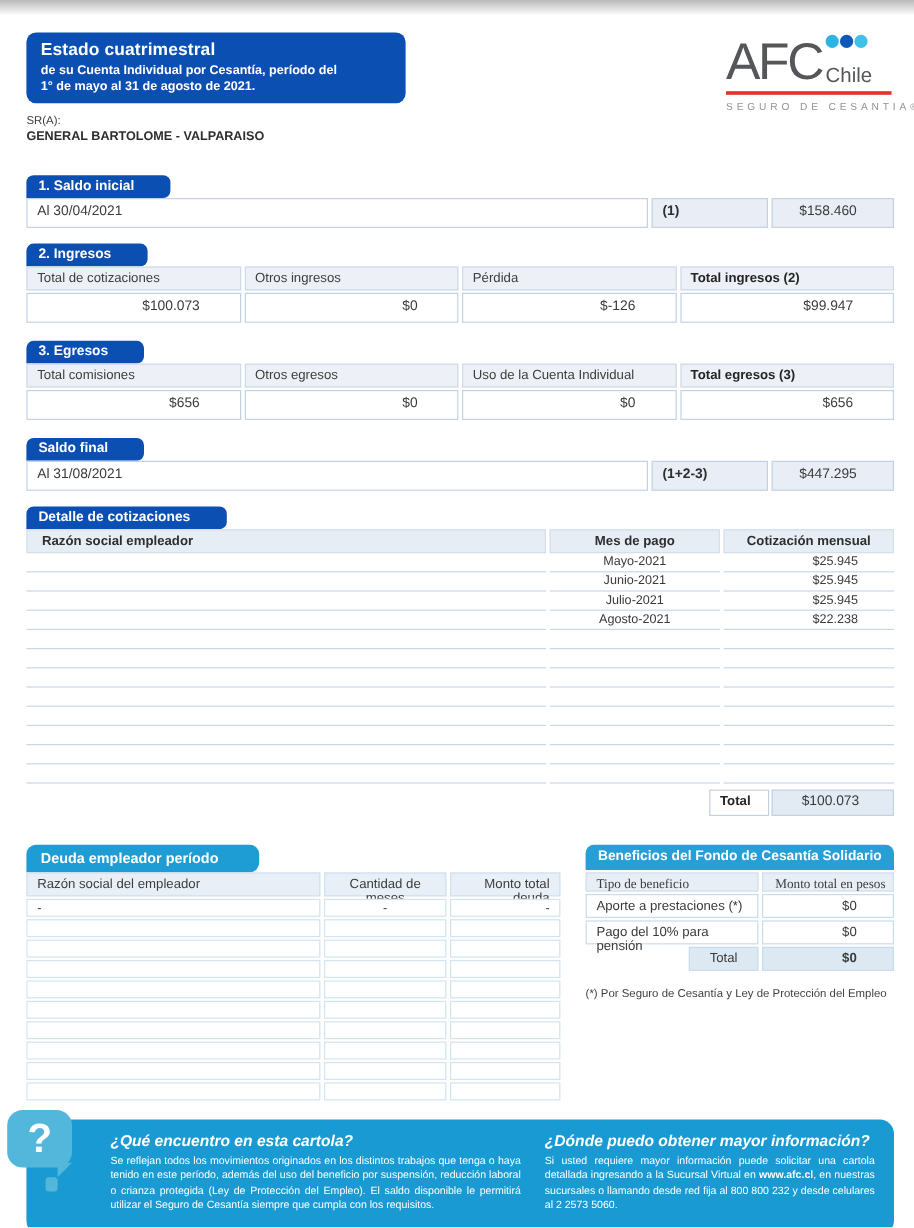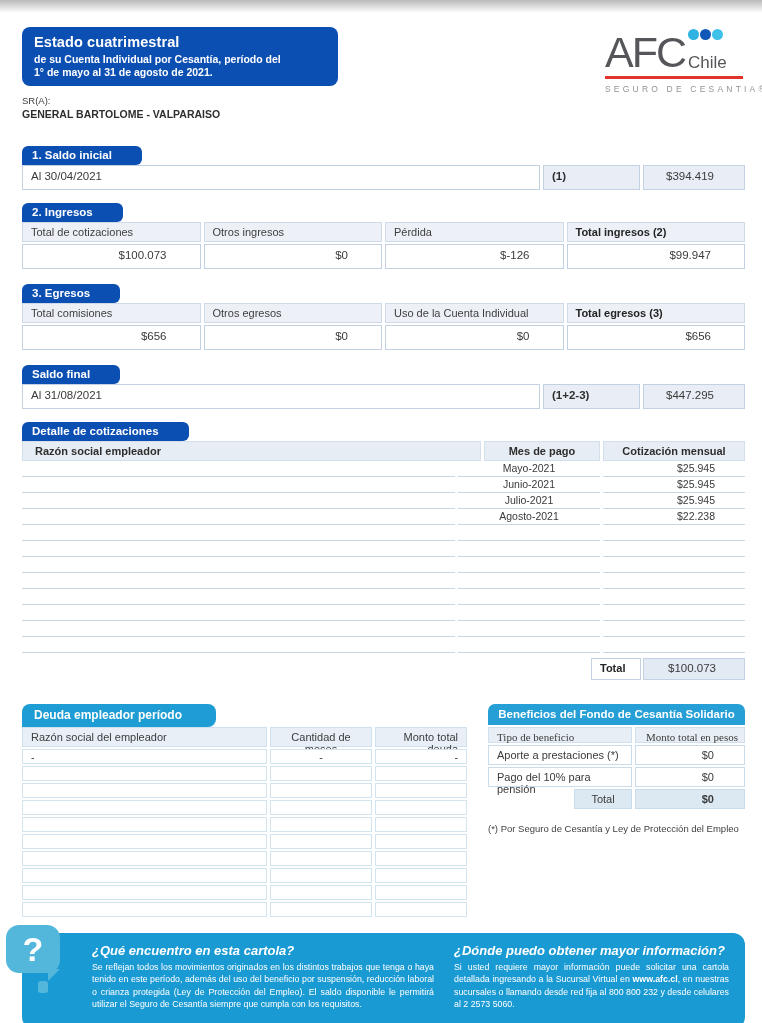--- a/index.html
+++ b/index.html
@@ -52,21 +52,21 @@
   
   .t4head, .t4row { display:flex; gap:3px; }
   .t4head { margin-bottom:2px; }
   .th4 { flex:1; background:#edf1f7; border:1px solid #cedae7; font-size:11px; color:#3d3d3d; padding:3px 8px; height:20px; }
   .th4.b { font-weight:bold; color:#242424; }
   .td4 { flex:1; background:#fff; border:1px solid #c2d2e2; font-size:11.5px; text-align:right; padding:4px 33px 4px 8px; height:25px; }
 
   
   .det-head { display:flex; gap:3px; }
   .det-h { background:#e7edf5; border:1px solid #d3dfeb; font-weight:bold; color:#2e2e2e; font-size:11px; padding:3px 12px; height:20px; }
-  .det-h.c1 { flex:1; } .det-h.c2 { width:116px; text-align:center; } .det-h.c3 { width:142px; text-align:center; }
+  .det-h.c1 { flex:1; } .det-h.c2 { width:142px; text-align:center; } .det-h.c3 { width:142px; text-align:center; }
   .det-row { display:flex; gap:3px; height:16px; }
   .det-c { border-bottom:1px solid #c9d7e6; font-size:10.5px; padding:1px 8px 0 8px; }
   .det-c.c1 { flex:1; } .det-c.c2 { width:142px; text-align:center; } .det-c.c3 { width:142px; text-align:right; padding-right:30px; }
   .det-total { display:flex; gap:2px; justify-content:flex-end; margin-top:5px; }
   .det-total .tl { width:50px; border:1px solid #c2d2e2; background:#fff; font-weight:bold; font-size:11px; color:#242424; padding:3px 8px; height:22px; }
   .det-total .ta { width:102px; border:1px solid #c2d2e2; background:#e2eaf4; font-size:11.5px; text-align:right; padding:3px 28px 3px 8px; height:22px; }
 
   
   .bottom-cols { display:flex; gap:21px; margin-top:24px; align-items:flex-start; }
   .deuda { width:445px; }
@@ -139,21 +139,21 @@
         <div class="sr">SR(A):</div>
         <div class="name">GENERAL BARTOLOME  - VALPARAISO</div>
       </div>
     </div>
 
     <section>
       <div class="tab">1. Saldo inicial</div>
       <div class="summary-row">
         <div class="cell lab">Al 30/04/2021</div>
         <div class="cell ref">(1)</div>
-        <div class="cell amt">$394.419</div>
+        <div class="cell amt">$158.460</div>
       </div>
     </section>
 
     <section>
       <div class="tab">2. Ingresos</div>
       <div class="t4head">
         <div class="th4">Total de cotizaciones</div>
         <div class="th4">Otros ingresos</div>
         <div class="th4">Pérdida</div>
         <div class="th4 b">Total ingresos (2)</div>

